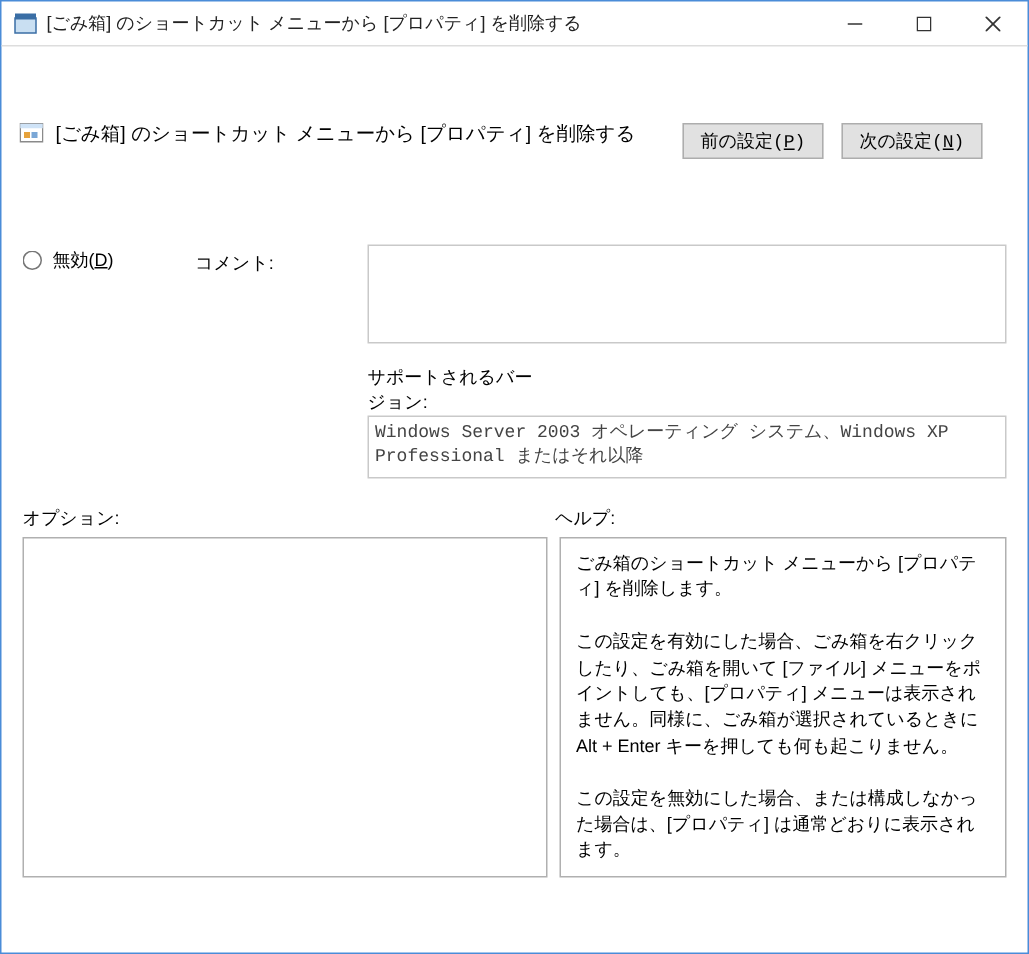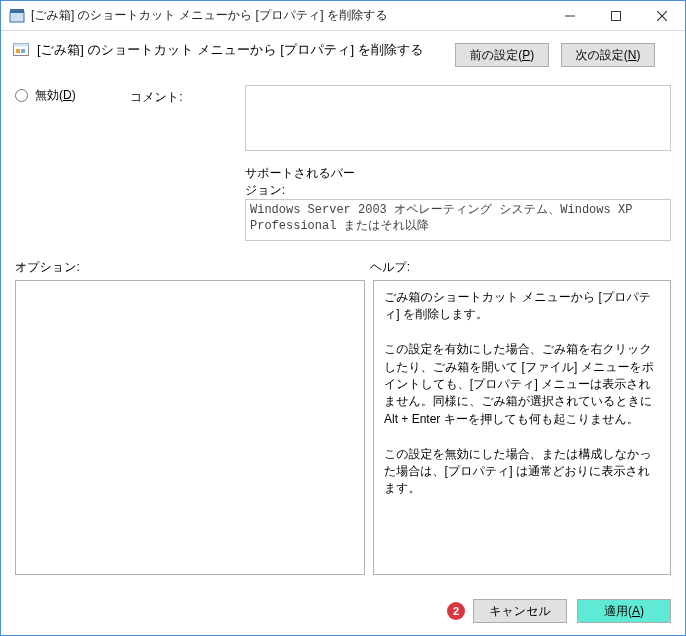--- a/index.html
+++ b/index.html
@@ -7,21 +7,21 @@
     margin: 0; padding: 0;
     width: 686px; height: 636px;
     font-family: "Yu Gothic UI", "Meiryo", "MS Gothic", sans-serif;
     font-size: 12px;
     background: #fff;
     overflow: hidden;
   }
   .window {
     border: 1px solid #4a8cd8;
     width: 686px; height: 636px;
-    display: flex; flex-direction: column;
+    display: flex; flex-direction: column; gap: 39px;
   }
   .titlebar {
     height: 30px;
     display: flex;
     align-items: center;
     border-bottom: 1px solid #ddd;
   }
   .titlebar .ticon {
     width: 16px; height: 16px;
     margin: 0 6px 0 8px;
@@ -50,20 +50,21 @@
   }
   .subheader .stitle {
     flex:1;
     font-size: 13px;
     padding-top: 2px;
   }
   .navbtns {
     display:flex; gap:12px;
     padding: 4px 18px 10px 0;
     justify-content:center;
+    font-family:Liberation Mono, monospace;
   }
   .navbtns button, .footer button {
     height: 24px;
     background: #e1e1e1;
     border: 1px solid #adadad;
     font-family: inherit;
     font-size: 12px;
     padding: 0 10px;
     min-width: 94px;
   }

